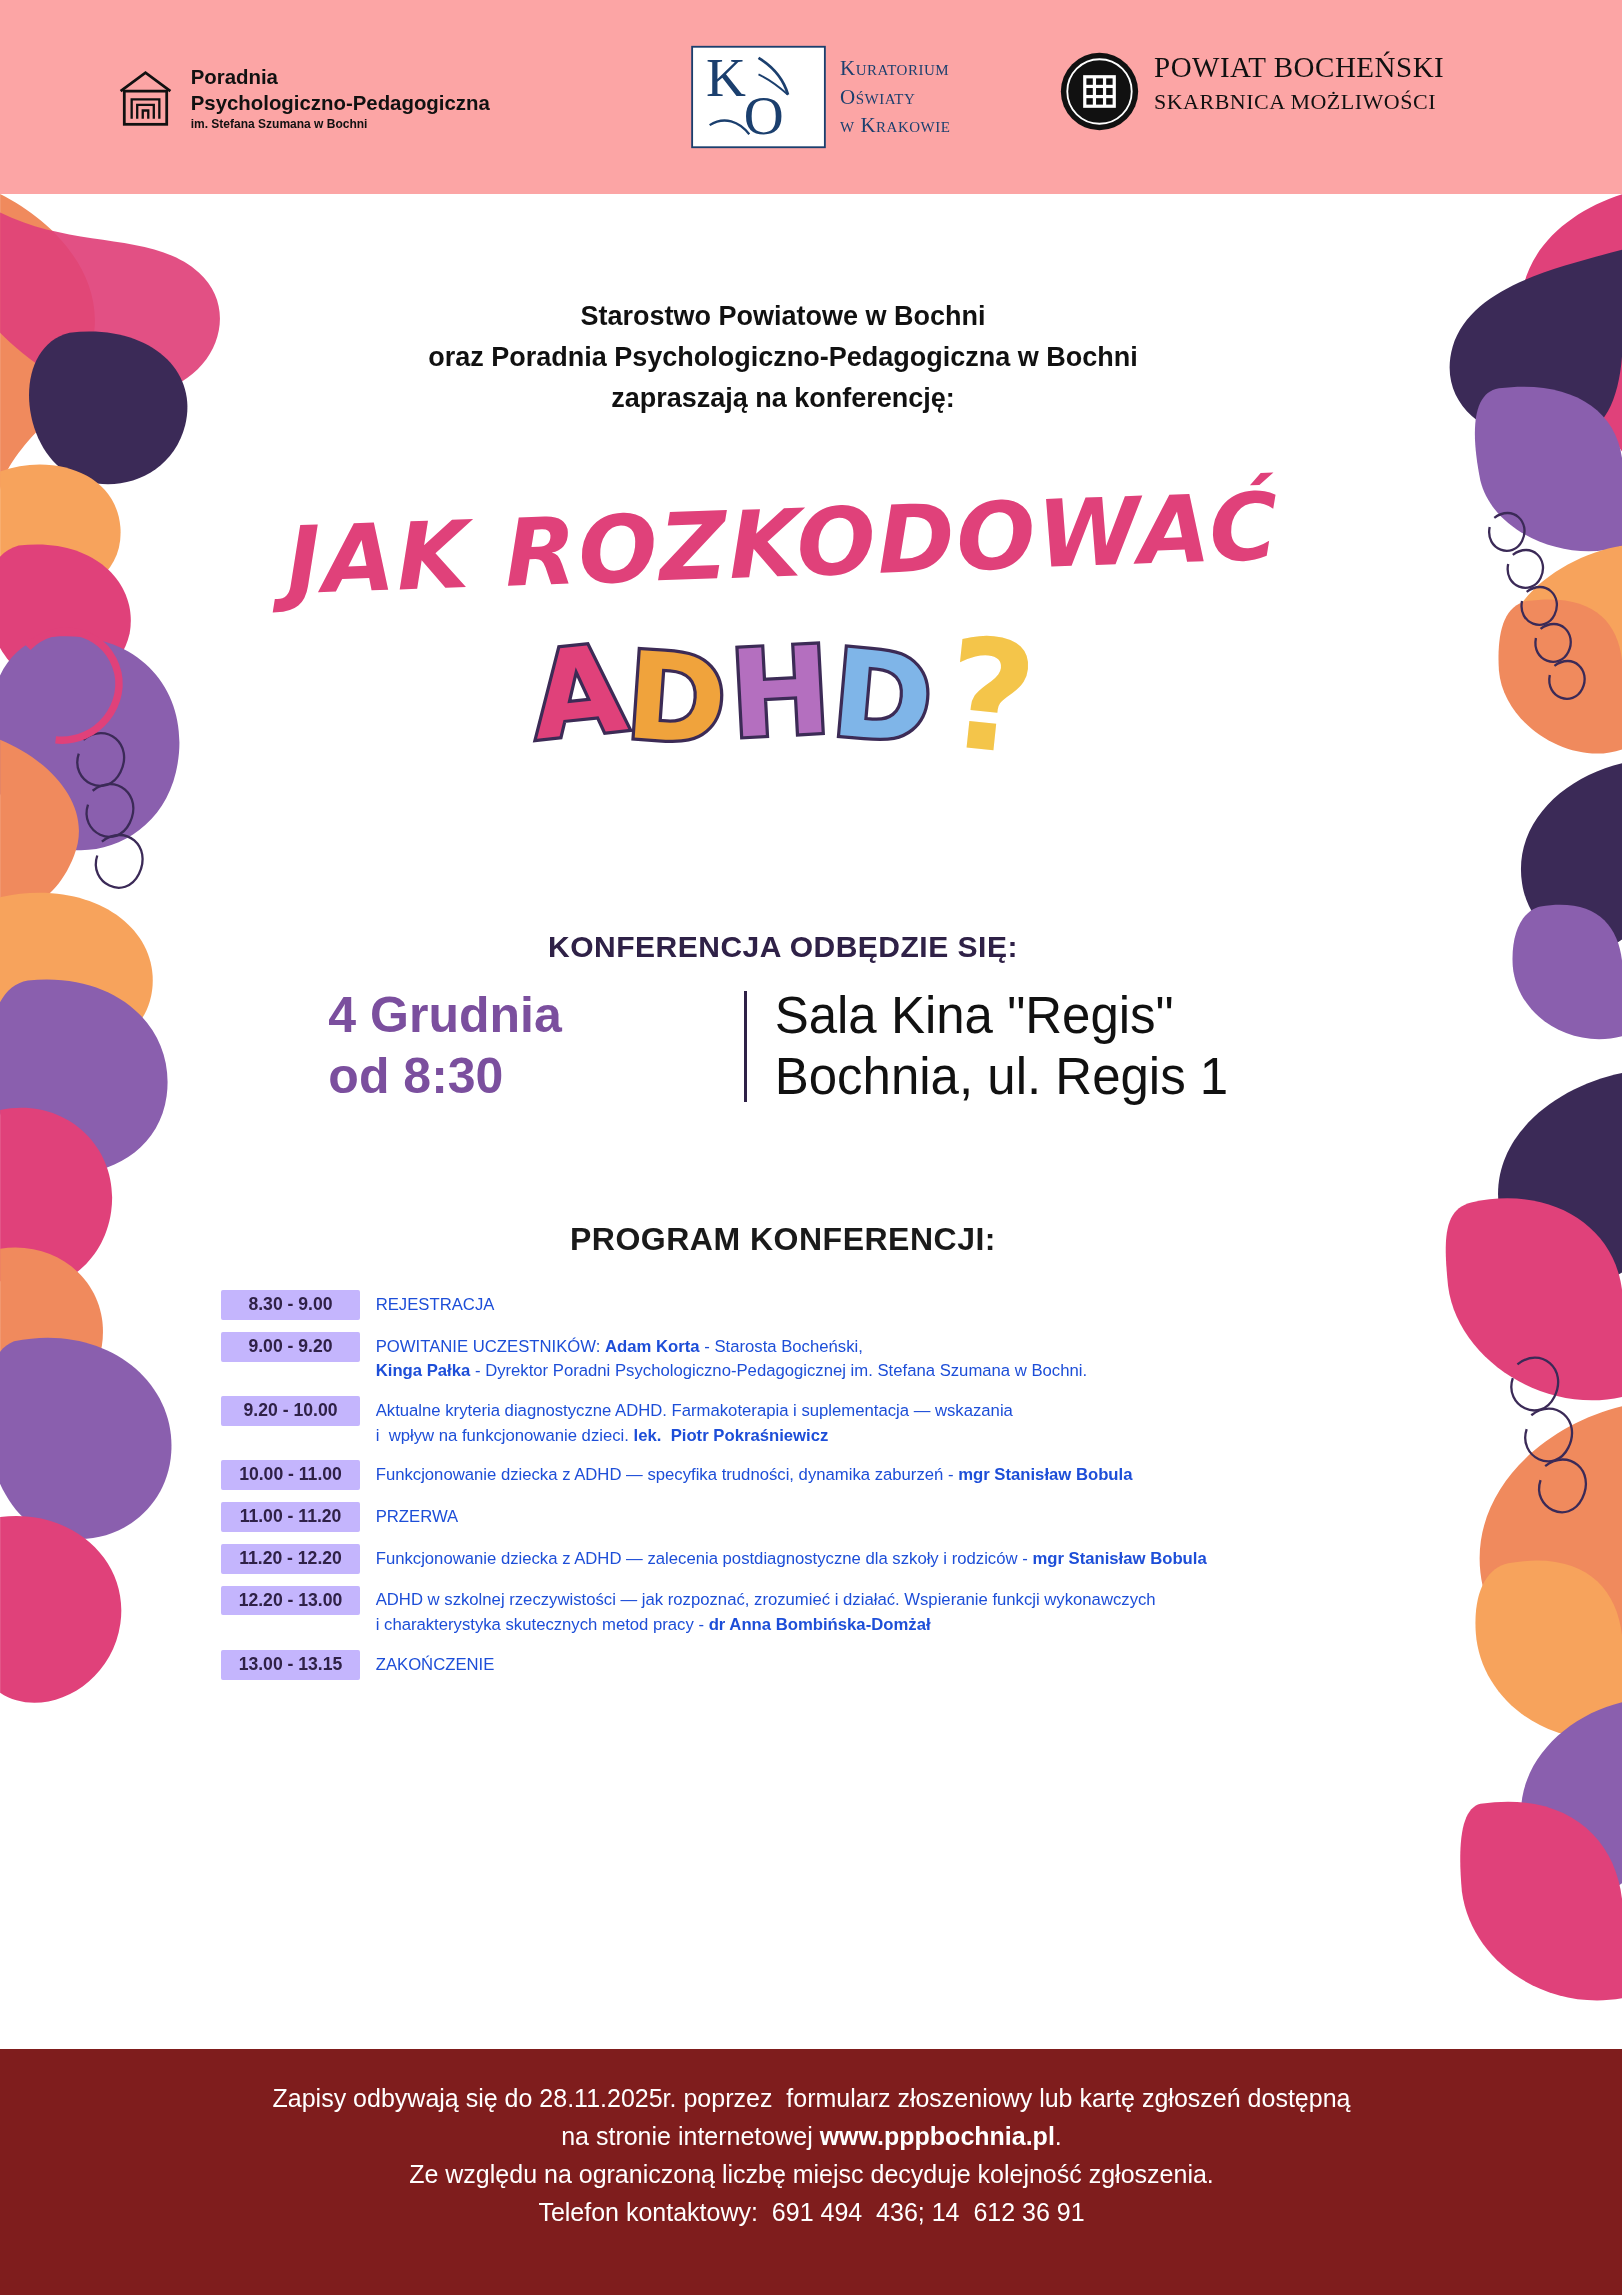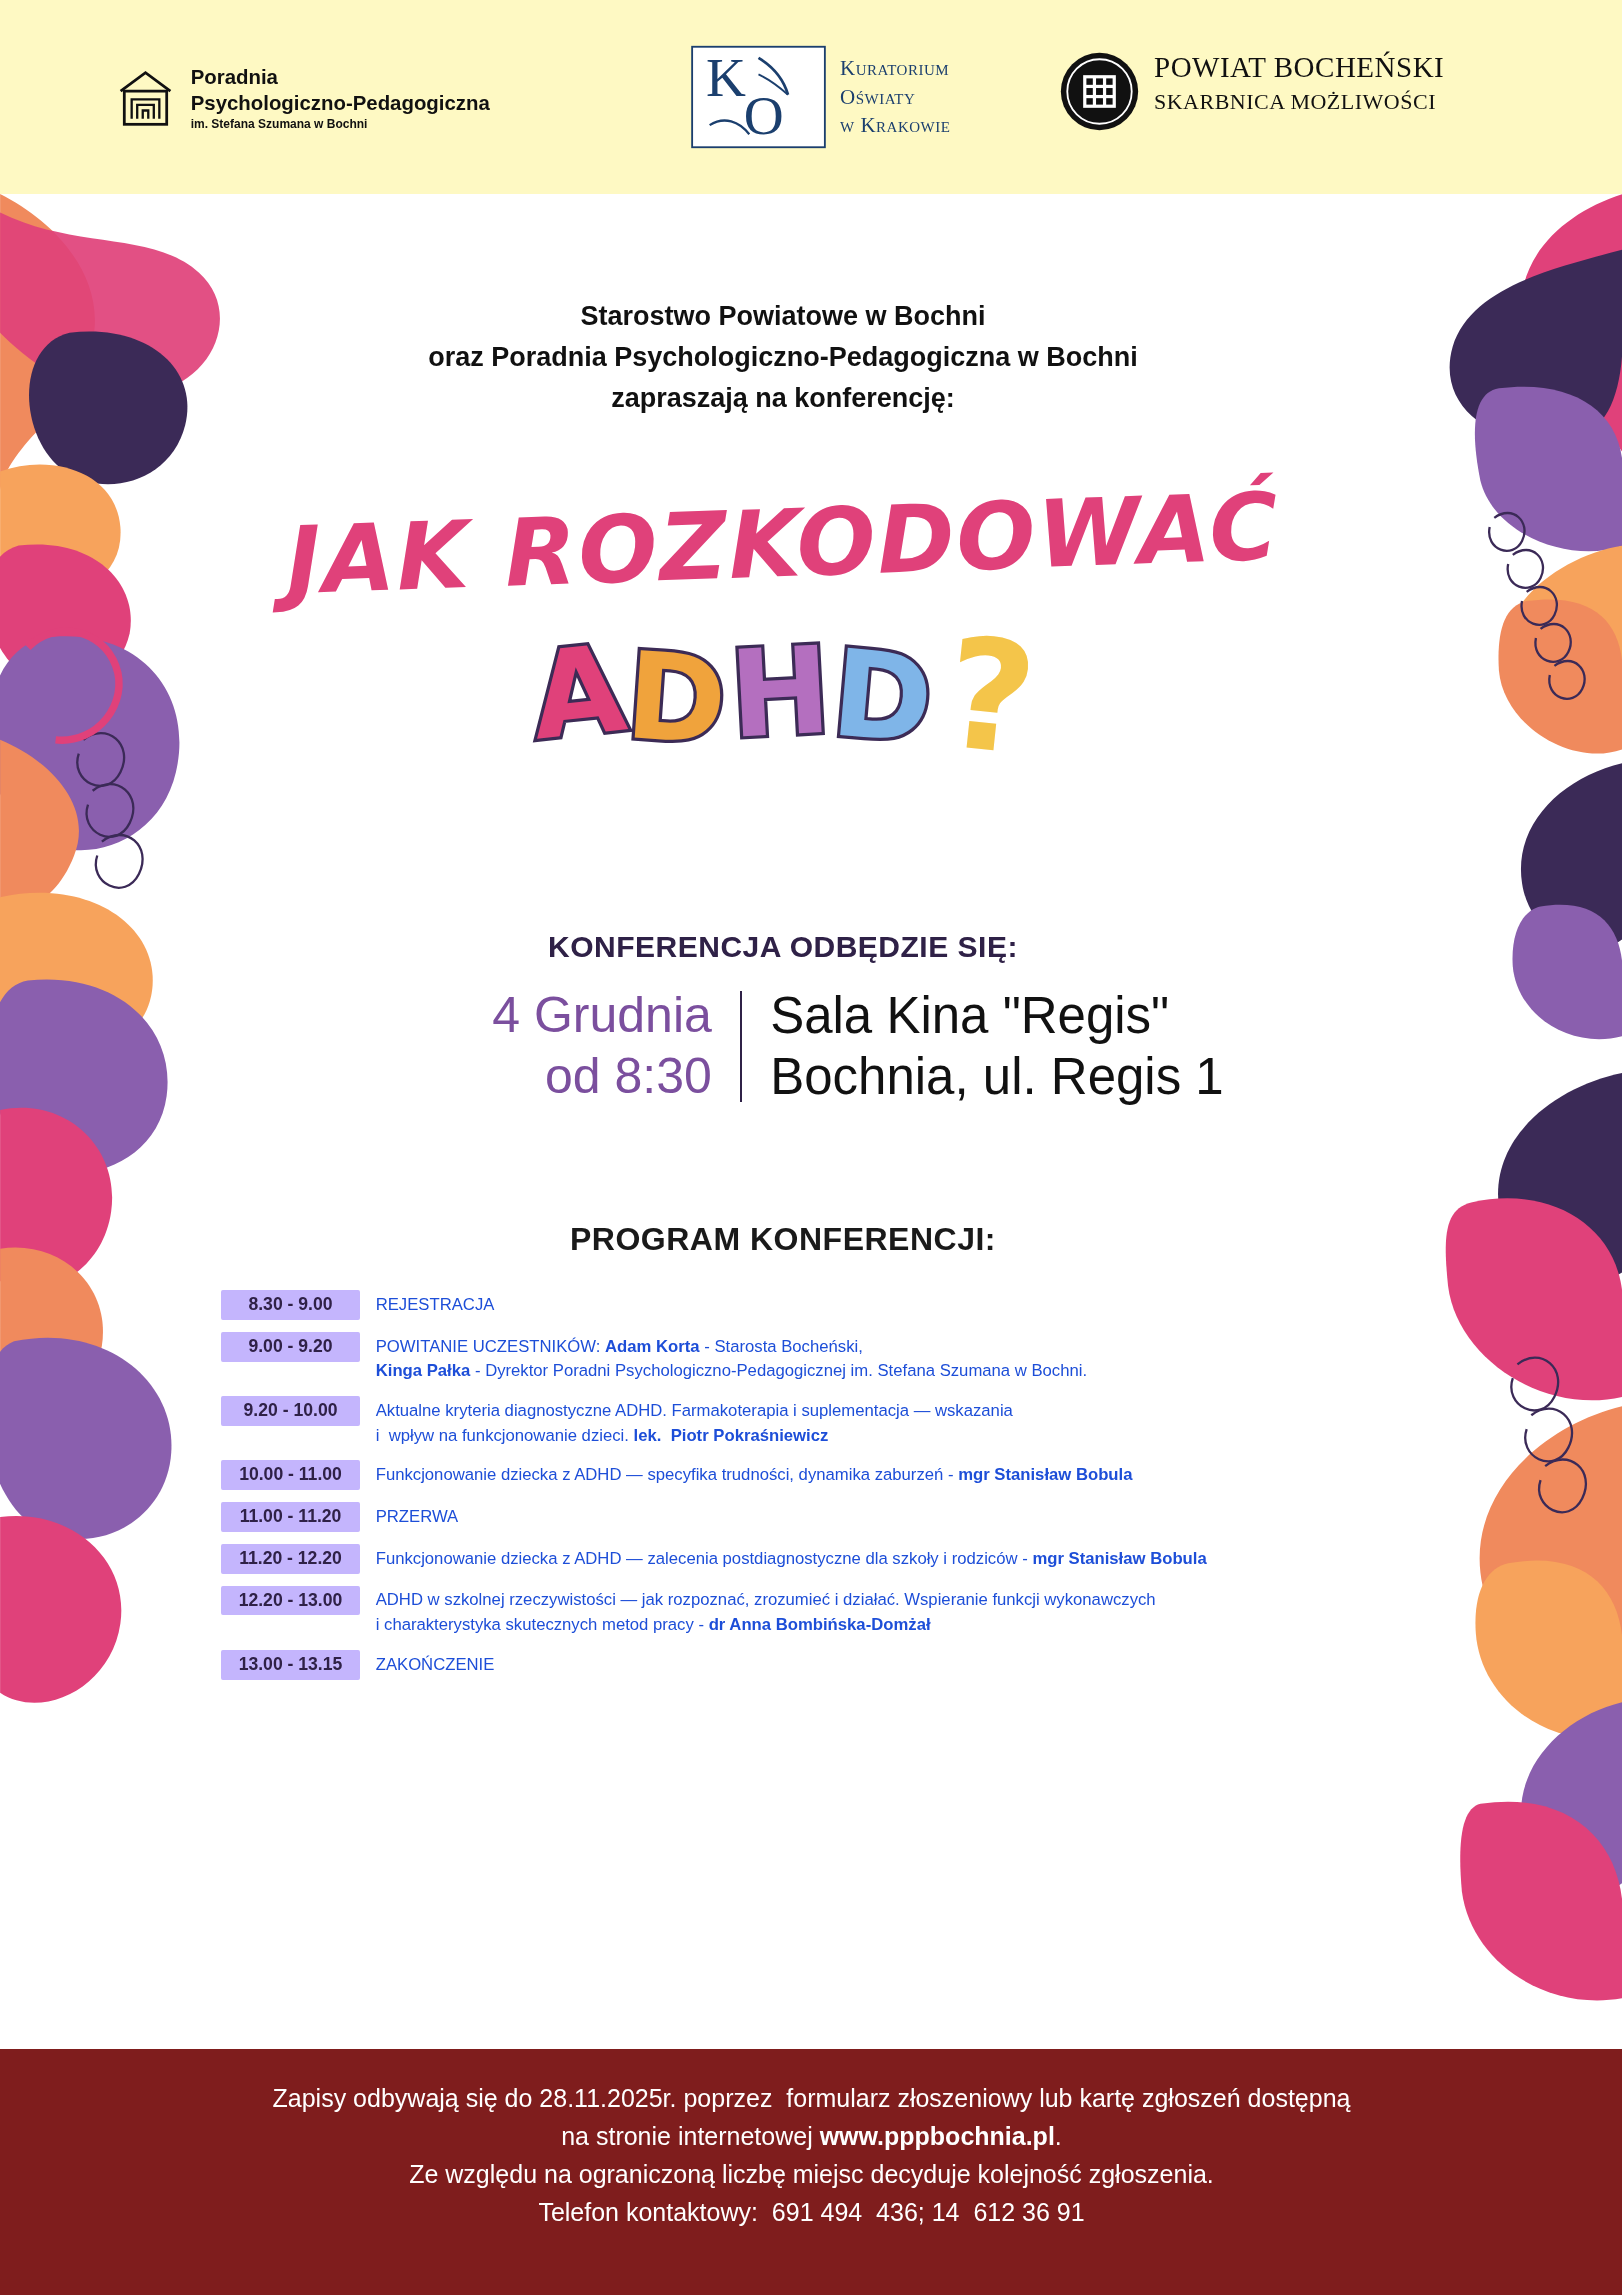--- a/index.html
+++ b/index.html
@@ -18,21 +18,21 @@
     background: #ffffff;
     overflow: hidden;
   }
 
   
   .header {
     position: absolute;
     top: 0; left: 0;
     width: 1623px;
     height: 194px;
-    background: #fef9c3;
+    background: #fca5a5;
     z-index: 40;
   }
   .logo-ppp {
     position: absolute;
     left: 116px;
     top: 65px;
     display: flex;
     align-items: center;
     gap: 15.7px;
   }
@@ -184,24 +184,24 @@
   .where-row {
     position: absolute;
     top: 791px;
     left: 0; right: 0;
     display: flex;
     justify-content: center;
     align-items: center;
     gap: 0px;
   }
   .where-date {
-    text-align: right;
-    padding-right: 28px;
+    text-align: left;
+    padding-right: 37px;
     font-size: 50px;
-    font-weight: normal;
+    font-weight: bold;
     line-height: 1.22;
     color: #7b4f9e;
     width: 379px;
   }
   .where-div {
     width: 2.3px;
     height: 111px;
     background: #2f2147;
   }
   .where-place {

